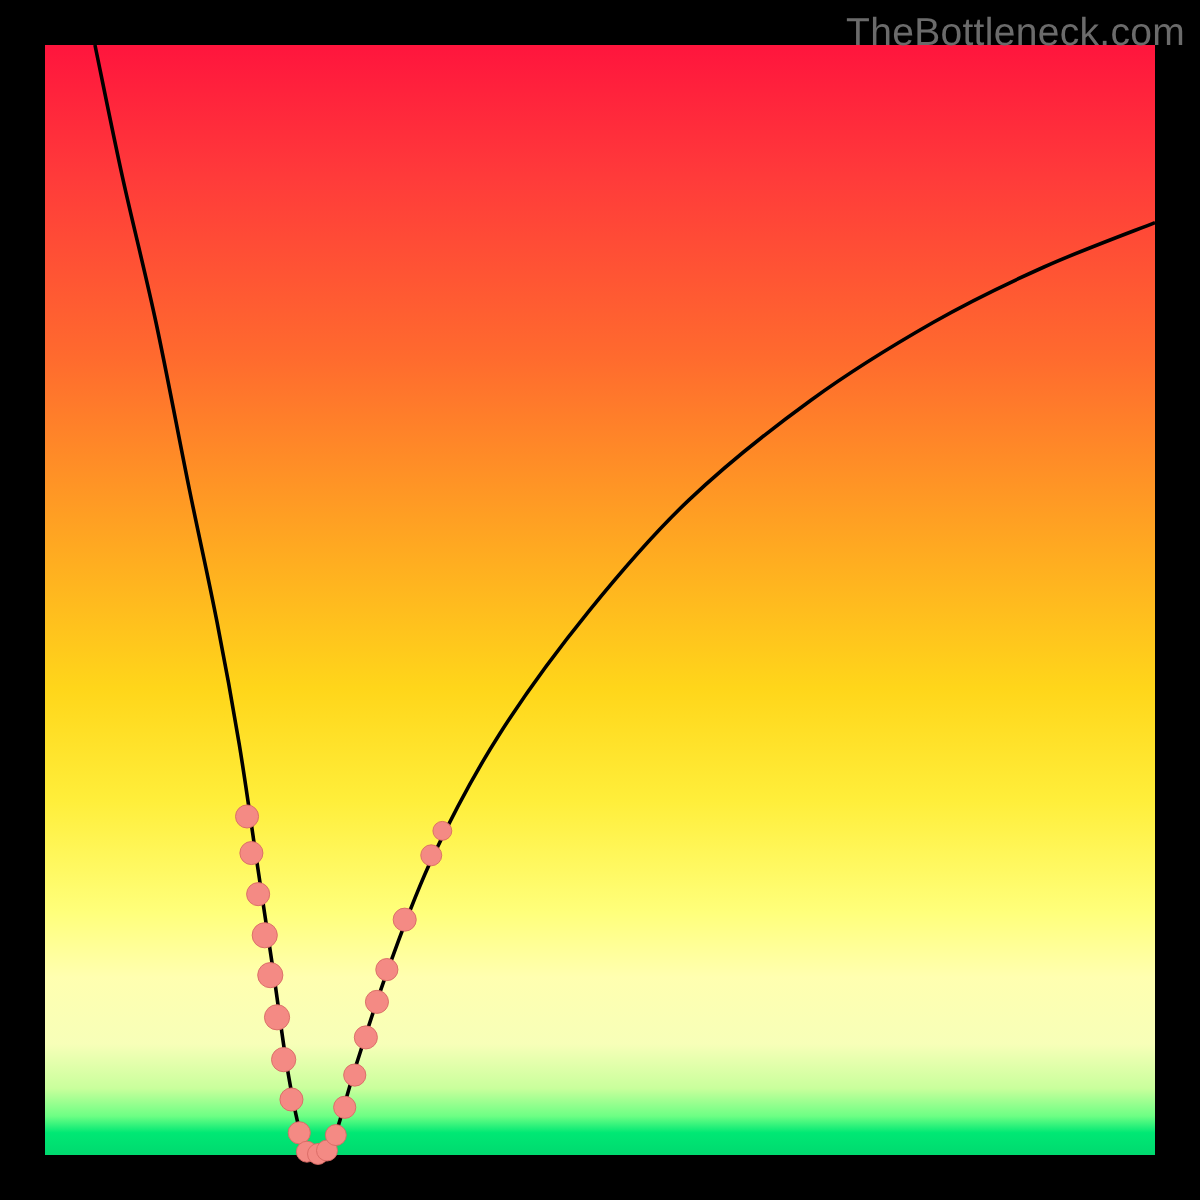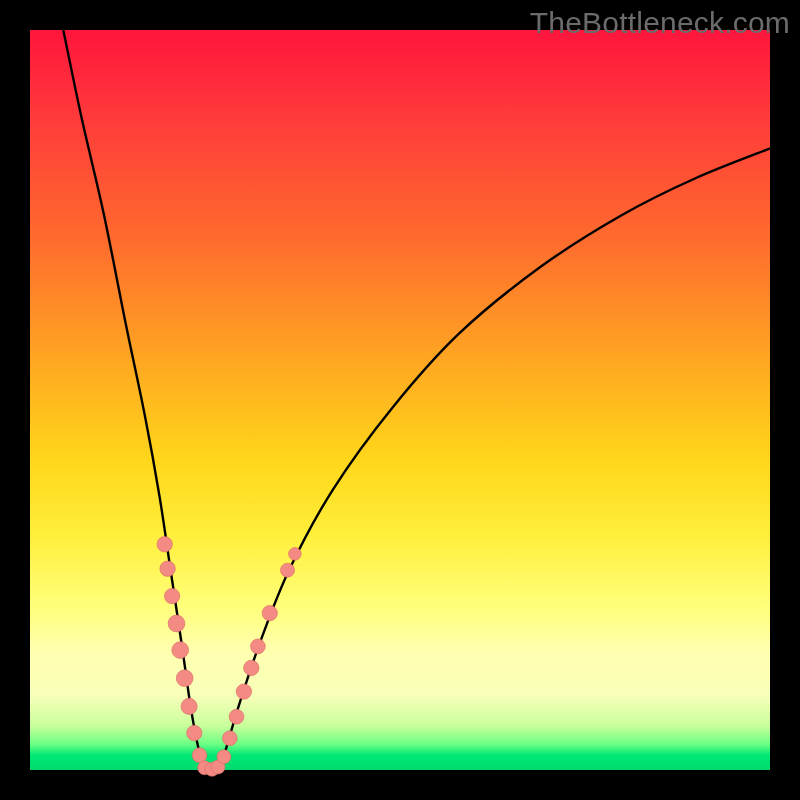--- a/index.html
+++ b/index.html
@@ -41,21 +41,21 @@
       #6dff84 96.5%,
       #00e874 98%,
       #00d96f 100%
     );
   }
   .watermark {
     position: absolute;
     top: 6px;
     right: 10px;
     color: #6b6b6b;
-    font-size: 30px;
+    font-size: 26px;
     letter-spacing: 0.2px;
     user-select: none;
   }
   svg.curve {
     position: absolute;
     left: 0;
     top: 0;
     width: 740px;
     height: 740px;
     overflow: visible;

